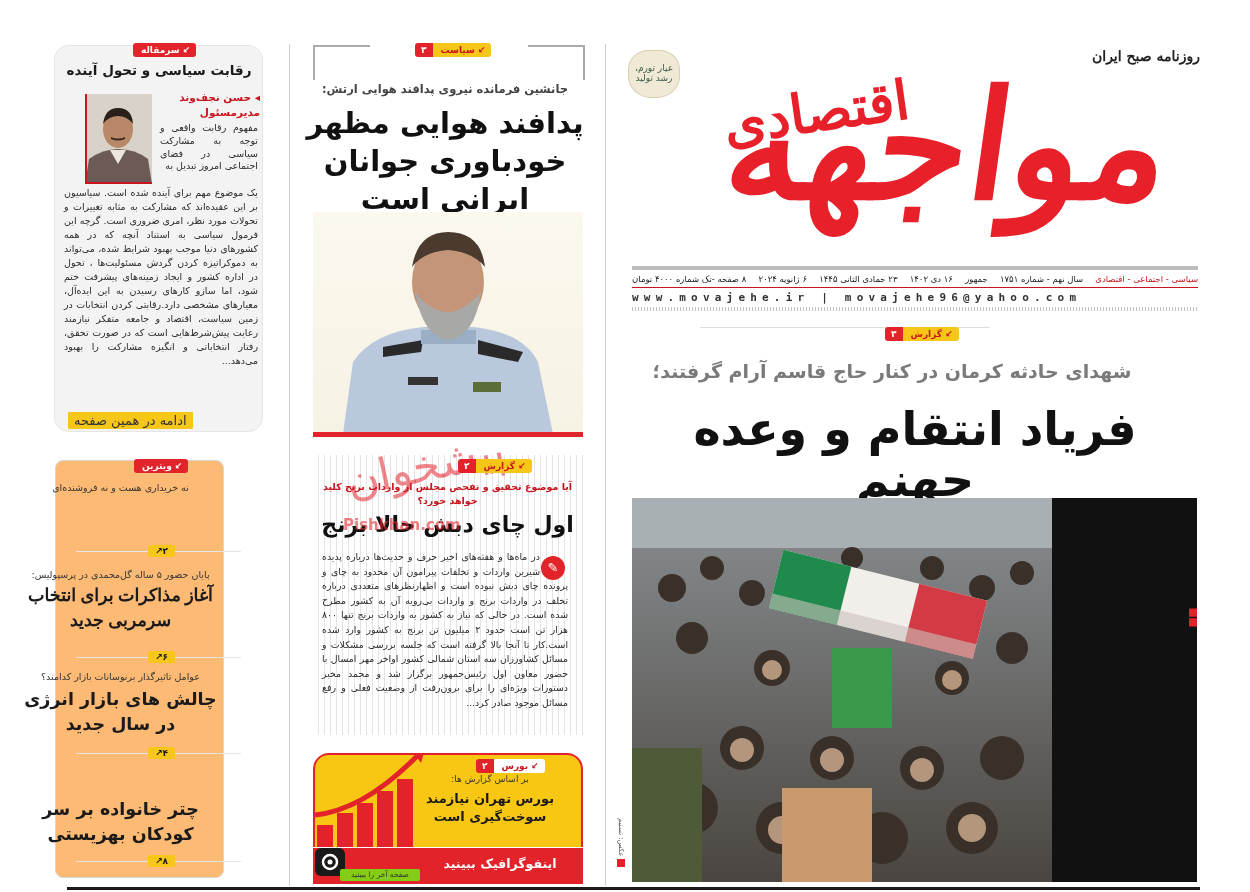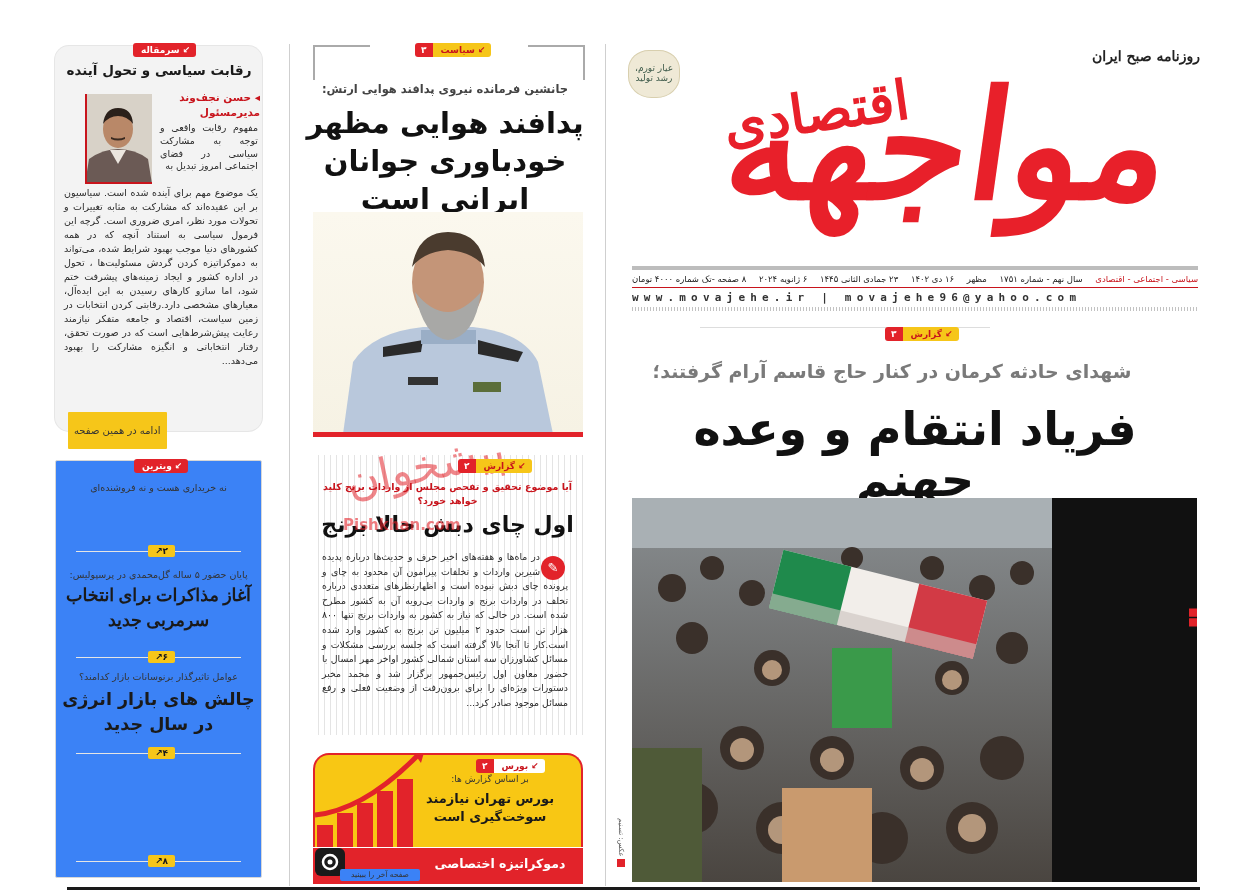--- a/index.html
+++ b/index.html
@@ -55,33 +55,33 @@
   .watermark { left: 345px; top: 440px; font-family: "DejaVu Serif", serif; font-size: 44px; color: rgba(226,35,42,0.55); transform: rotate(-12deg); }
   .watermark2 { left: 343px; top: 516px; font-size: 15px; font-weight: bold; color: rgba(226,35,42,0.6); direction: ltr; }
   .rice-icon { left: 541px; top: 556px; width: 24px; height: 24px; border-radius: 50%; background: #e2232a; color: #fff; font-size: 13px; text-align: center; line-height: 24px; }
   .rice-body { left: 322px; top: 550px; width: 246px; font-size: 9.4px; line-height: 14.6px; text-align: justify; color: #2a2a2a; text-align-last: right; }
 
   .bourse { left: 313px; top: 753px; width: 270px; height: 94px; background: #f8c714; border-radius: 16px 16px 0 0; overflow: hidden; border: 2px solid #e2232a; border-bottom: none; }
   .bourse-kicker { left: 405px; top: 774px; width: 170px; text-align: center; font-size: 9px; color: #333; }
   .bourse-head { left: 405px; top: 790px; width: 170px; text-align: center; font-size: 13px; font-weight: bold; color: #1a1a1a; line-height: 18px; }
   .infobar-strip { left: 313px; top: 848px; width: 270px; height: 36px; background: #e2232a; }
   .infostrip-label { left: 420px; top: 856px; width: 160px; text-align: center; font-size: 12.5px; font-weight: bold; color: #fff; }
-  .infostrip-note { left: 340px; top: 869px; width: 80px; height: 12px; background: #3b82f6; border-radius: 2px; font-size: 7.5px; color: #333; text-align: center; line-height: 12px; }
+  .infostrip-note { left: 340px; top: 869px; width: 80px; height: 12px; background: #84cc16; border-radius: 2px; font-size: 7.5px; color: #333; text-align: center; line-height: 12px; }
   .infostrip-icon { left: 315px; top: 848px; width: 30px; height: 28px; background: #1a1a1a; border-radius: 6px; display:flex; align-items:center; justify-content:center; }
 
   
   .editorial-card { left: 55px; top: 46px; width: 207px; height: 385px; background: #f3f3f3; border-radius: 14px; box-shadow: 0 0 0 1px #e6e6e6; }
   .ed-title { left: 60px; top: 62px; width: 198px; text-align: center; font-size: 13.5px; font-weight: bold; color: #1a1a1a; }
   .ed-author { left: 160px; top: 90px; width: 100px; text-align: right; font-size: 10.5px; font-weight: bold; color: #c8141c; line-height: 15px; }
   .ed-photo { left: 85px; top: 94px; width: 67px; height: 90px; background: #b9b1a5; border-left: 2px solid #c8141c; border-bottom: 2px solid #c8141c; overflow: hidden; }
   .ed-body-narrow { left: 160px; top: 122px; width: 98px; font-size: 9.5px; line-height: 12.8px; text-align: justify; text-align-last: right; color: #2a2a2a; }
   .ed-body-wide { left: 64px; top: 186px; width: 194px; font-size: 9.5px; line-height: 14px; text-align: justify; text-align-last: right; color: #2a2a2a; }
-  .ed-continue { left: 68px; top: 412px; background: #f6c619; font-size: 10px; padding: 13px 6px; color: #333; border-radius: 1px; }
-
-  .news-card { left: 55px; top: 460px; width: 207px; height: 418px; background: #3b82f6; border: 1px solid #d7d7d7; border-radius: 2px; }
+  .ed-continue { left: 68px; top: 412px; background: #f6c619; font-size: 13px; padding: 1px 6px; color: #333; border-radius: 1px; }
+
+  .news-card { left: 55px; top: 460px; width: 169px; height: 418px; background: #fdba74; border: 1px solid #d7d7d7; border-radius: 8px; }
   .news-kicker { position: absolute; width: 205px; text-align: center; font-size: 9.5px; color: #333; line-height: 13px; }
   .news-head { position: absolute; width: 205px; text-align: center; font-size: 17.5px; font-weight: bold; color: #1a1a1a; line-height: 25px; }
   .news-sep { position: absolute; left: 20px; width: 165px; height: 1px; background: #e5e5e5; }
 
   .bottom-rule { left: 67px; top: 887px; width: 1133px; height: 3px; background: #1a1a1a; }
 </style>
 </head>
 <body>
 
 <div class="abs masthead">
@@ -89,21 +89,21 @@
   <div class="logo-small">اقتصادی</div>
   <div class="logo-big">مواجهه</div>
   <div class="seal">عیار تورم، رشد تولید</div>
 </div>
 
 <div class="abs infobar">
   <div class="gray"></div>
   <div class="line1">
     <span class="red">سیاسی - اجتماعی - اقتصادی</span>
     <span>سال نهم - شماره ۱۷۵۱</span>
-    <span>مظهر</span>
+    <span>جمهور</span>
     <span>۱۶ دی ۱۴۰۲</span>
     <span>۲۳ جمادی الثانی ۱۴۴۵</span>
     <span>۶ ژانویه ۲۰۲۴</span>
     <span>۸ صفحه -تک شماره ۴۰۰۰ تومان</span>
   </div>
   <div class="redline"></div>
   <div class="line2">
     <span>www.movajehe.ir</span> | <span>movajehe96@yahoo.com</span>
   </div>
   <div class="dots"></div>
@@ -240,21 +240,21 @@
 <div class="abs bourse-kicker">بر اساس گزارش ها:</div>
 <div class="abs bourse-head">بورس تهران نیازمند سوخت‌گیری است</div>
 
 <div class="abs infobar-strip"></div>
 <div class="abs infostrip-icon">
   <svg width="18" height="18" viewBox="0 0 18 18">
     <circle cx="9" cy="9" r="7" fill="none" stroke="#fff" stroke-width="2.5"></circle>
     <circle cx="9" cy="9" r="2.5" fill="#fff"></circle>
   </svg>
 </div>
-<div class="abs infostrip-label">دموکراتیزه اختصاصی</div>
+<div class="abs infostrip-label">اینفوگرافیک ببینید</div>
 <div class="abs infostrip-note">صفحه آخر را ببینید</div>
 
 <div class="abs editorial-card"></div>
 <div class="tag red" style="left:133px; top:43px;">
   <span class="tname">↙ <span>سرمقاله</span></span>
 </div>
 <div class="abs ed-title">رقابت سیاسی و تحول آینده</div>
 <div class="abs ed-author">
   <div>◂ <span>حسن نجف‌وند</span></div>
   <div>مدیرمسئول</div>
@@ -285,17 +285,18 @@
   <div class="news-kicker" style="top:107px;">پایان حضور ۵ ساله گل‌محمدی در پرسپولیس:</div>
   <div class="news-head" style="top:122px;font-family:Liberation Serif, serif;">آغاز مذاکرات برای انتخاب سرمربی جدید</div>
   <div class="news-sep" style="top:196px;"></div>
   <div class="pagechip" style="left:92px; top:190px;">↗<span>۶</span></div>
 
   <div class="news-kicker" style="top:209px;">عوامل تاثیرگذار برنوسانات بازار کدامند؟</div>
   <div class="news-head" style="top:226px;">چالش های بازار انرژی در سال جدید</div>
   <div class="news-sep" style="top:292px;"></div>
   <div class="pagechip" style="left:92px; top:286px;">↗<span>۴</span></div>
 
+  <div class="news-head" style="top:336px;">چتر خانواده بر سر کودکان بهزیستی</div>
   <div class="news-sep" style="top:400px;"></div>
   <div class="pagechip" style="left:92px; top:394px;">↗<span>۸</span></div>
 </div>
 
 <div class="abs bottom-rule"></div>
 
 </body></html>

